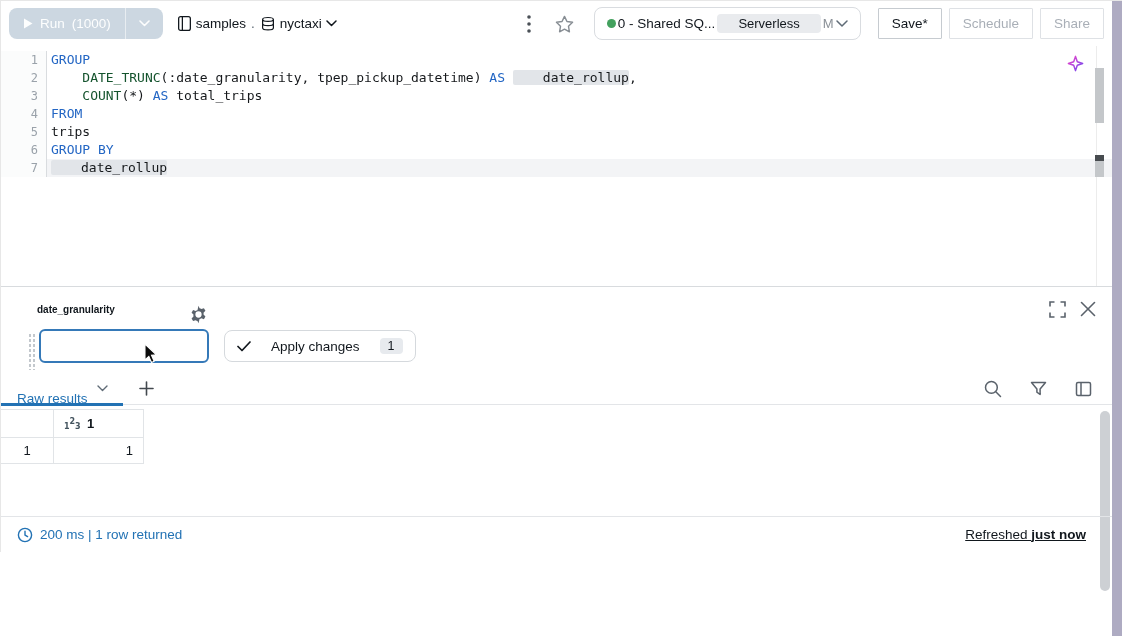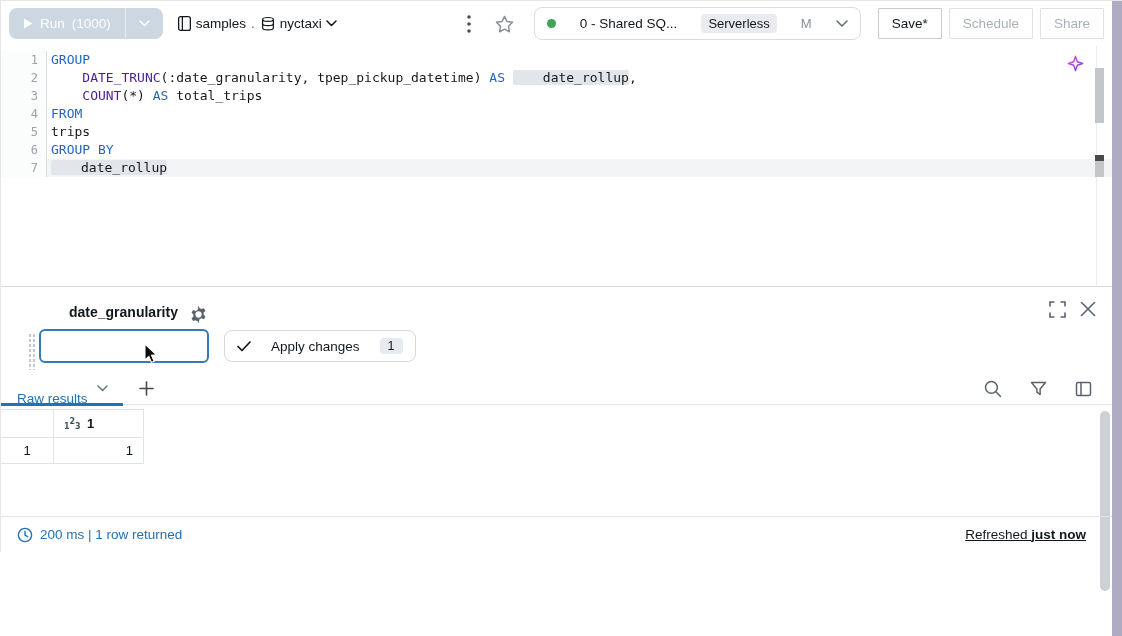--- a/index.html
+++ b/index.html
@@ -21,58 +21,58 @@
   .run-main { display:flex; align-items:center; gap:7px; padding:0 14px 0 14px; }
   .run-divider { width:1px; height:31px; background:rgba(255,255,255,.55); }
   .run-caret { padding:0 13px; display:flex; align-items:center; }
   .breadcrumb { display:flex; align-items:center; gap:5px; margin-left:14px;
                 font-size:13.5px; color:#11171d; }
   .crumb { display:flex; align-items:center; gap:4px; cursor:pointer; }
   .crumb-dot { color:#5f6b76; }
   .tb-spacer { flex:1; }
   .icon-btn { display:flex; align-items:center; justify-content:center;
               width:26px; height:26px; background:none; border:none; cursor:pointer; }
-  .warehouse { display:flex; align-items:center; gap:24px; height:33px;
+  .warehouse { display:flex; align-items:center; gap:2px; height:33px;
                border:1px solid #d9dce0; border-radius:8px; padding:0 12px;
                margin:0 10px 0 16px; background:#fff; cursor:pointer; }
   .wh-dot { width:9px; height:9px; border-radius:50%; }
   .wh-name { font-size:13.5px; color:#11171d; white-space:nowrap; }
   .wh-badge { font-size:13px; color:#11171d; background:#e9ebee; border-radius:4px;
-              padding:2px 7px; }
+              padding:2px 21px; }
   .wh-size { font-size:13px; color:#8a9097; }
   .tb-btn { height:31px; padding:0 13px; background:#fff; border:1px solid #c6cbd0;
             border-radius:1px; font-size:13.5px; font-family:inherit; color:#11171d;
             margin-left:7px; cursor:pointer; white-space:nowrap; }
   .tb-btn.disabled { color:#a9afb7; border-color:#dee1e5; cursor:default; }
 
   
   .editor { position:absolute; top:45px; left:0; right:10px; height:240px;
             background:#fff; font-family:"DejaVu Sans Mono","Liberation Mono",monospace;
             font-size:13px; }
   .code-lines { padding-top:5px; }
   .line { display:flex; height:18px; line-height:18px; }
   .gut { flex:0 0 46px; text-align:right; padding-right:8px; color:#9aa2aa;
          font-size:12px; background:#fbfcfc; border-right:1px solid #d9dcdf; }
   .codewrap { flex:1; padding-left:4px; white-space:pre; color:#15181b; }
   .line.cur .codewrap { background:#f3f4f6; }
   .kw { color:#2366c4; }
-  .fn { color:#4c1d95; }
+  .fn { color:#14532d; }
   .pl { color:#15181b; }
   .hlw { background:#e2e5e9; border-radius:2px;padding-left:30px; }
   .assistant { position:absolute; top:9px; right:28px; }
   .ed-track { position:absolute; top:0; right:3px; width:13px; height:240px;
               border-left:1px solid #ececec; }
   .ed-thumb1 { position:absolute; top:22px; right:5px; width:9px; height:55px; background:#c4c7ca; }
   .ed-mark  { position:absolute; top:109px; right:5px; width:9px; height:6px; background:#474b4f; }
   .ed-thumb2 { position:absolute; top:115px; right:5px; width:9px; height:16px; background:#c4c7ca; }
 
   
   .results { position:absolute; top:285px; left:0; right:10px; bottom:0;
              border-top:1px solid #d8dbde; background:#fff; }
-  .param-label { position:absolute; top:17px; left:36px; font-size:14px; font-weight:bold;margin-left:32px; }
+  .param-label { position:absolute; top:17px; left:36px; font-size:10px; font-weight:bold; }
   .gear-btn { position:absolute; top:14px; left:184px; }
   .expand-btn { position:absolute; top:9px; right:42px; }
   .close-btn { position:absolute; top:9px; right:11px; }
   .drag-handle { position:absolute; top:46px; left:27px; width:8px; height:37px;
                  background-image:radial-gradient(#c3c8cd 1.1px, transparent 1.1px);
                  background-size:4px 5px; cursor:grab; }
   .param-input { position:absolute; top:42px; left:38px; width:170px; height:34px;
                  border:2px solid #3579b8; border-radius:6px; font-size:13px;
                  font-family:inherit; padding:0 10px; outline:none; }
   .apply-btn { position:absolute; top:43px; left:223px; height:32px; display:flex;

